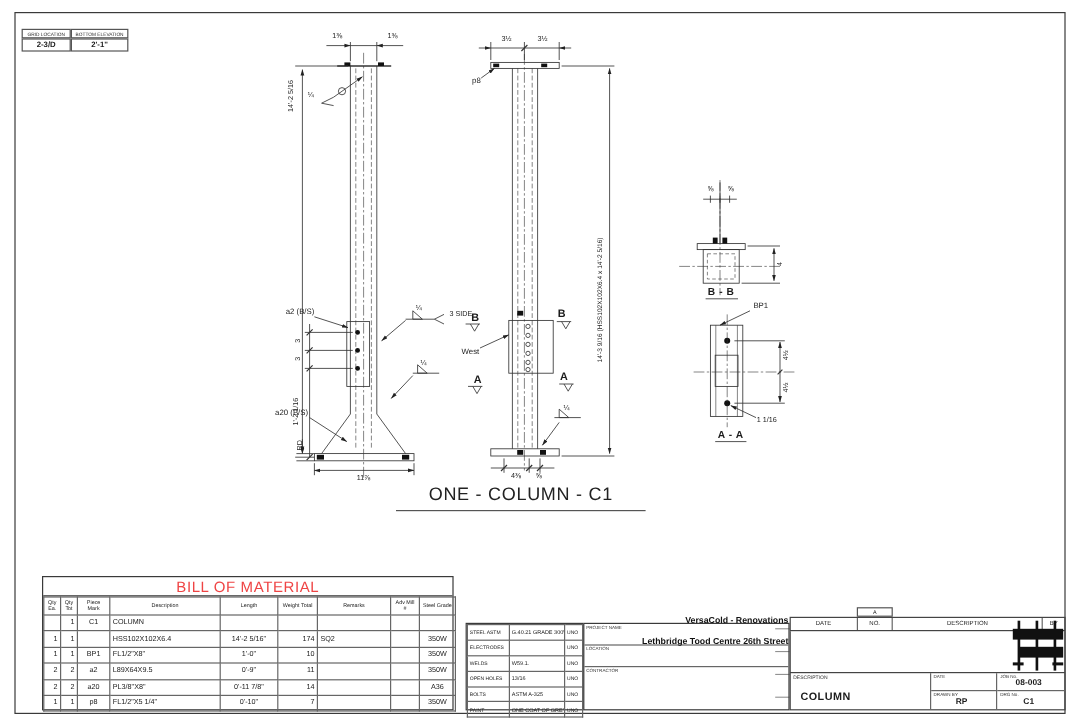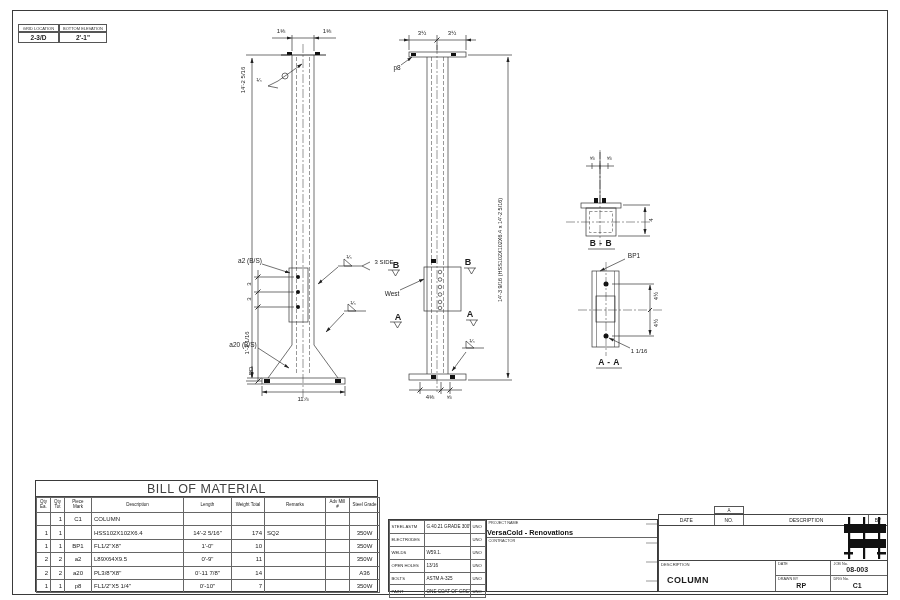--- a/index.html
+++ b/index.html
@@ -24,21 +24,21 @@
   .gridtab{left:18px;top:24px;width:89px;}
   .gridtab .row{display:flex;}
   .gridtab .cell{box-sizing:border-box;border:0.6px solid #555;}
   .gridtab .h{font-size:4px;color:#333;height:8px;display:flex;align-items:center;justify-content:center;}
   .gridtab .v{font-size:6.5px;font-weight:bold;height:11px;display:flex;align-items:center;justify-content:center;}
   .gw1{width:41px}.gw2{width:48px}
 
   
   .bom{left:35px;top:480px;width:343px;height:112px;border:1.1px solid #3a3a3a;background:#fff;}
   .bom-title{height:15px;border-bottom:0.8px solid #444;display:flex;align-items:center;justify-content:center;
-             font-size:12.5px;letter-spacing:.5px;color:#404040;}
+             font-size:12.5px;letter-spacing:.5px;color:#ef4444;}
   table.bomt{border-collapse:collapse;table-layout:fixed;width:343px;}
   table.bomt td,table.bomt th{border:0.6px solid #666;font-weight:normal;overflow:hidden;padding:0 2px;box-sizing:border-box;}
   table.bomt th{font-size:4.5px;height:15px;line-height:1.1;text-align:center;color:#222;}
   table.bomt td{font-size:6px;height:13.4px;white-space:nowrap;}
   .ar{text-align:right}.ac{text-align:center}.al{text-align:left}
 
   
   .note{left:388px;top:489px;width:272px;height:25px;border:0.9px solid #444;font-size:7.4px;font-weight:600;
         line-height:11px;padding:1px 3px;box-sizing:border-box;white-space:nowrap;}
 
@@ -46,21 +46,21 @@
   .spec{left:388px;top:519px;width:98px;height:73px;border:1px solid #3a3a3a;}
   table.spect{border-collapse:collapse;table-layout:fixed;width:96px;}
   table.spect td{border:0.5px solid #666;height:11.9px;font-size:4.2px;padding:0 1.5px;white-space:nowrap;overflow:hidden;color:#222;}
   .spec-val{font-size:4.6px !important;}
 
   
   .proj{left:486px;top:519px;width:172px;height:73px;border:1px solid #3a3a3a;}
   .proj .prow{position:relative;box-sizing:border-box;border-bottom:0.6px solid #666;height:18.2px;}
   .proj .prow:last-child{border-bottom:none;}
   .proj .plab{position:absolute;left:1.5px;top:1px;font-size:3.8px;color:#333;}
-  .proj .pval{position:absolute;left:0;right:0;bottom:0;text-align:left;font-size:7.3px;font-weight:600;color:#111;white-space:nowrap;}
+  .proj .pval{position:absolute;left:0;right:0;bottom:16px;text-align:right;font-size:7.3px;font-weight:600;color:#111;white-space:nowrap;}
 
   
   .acell{left:714px;top:506px;width:30px;height:8px;border:0.7px solid #555;display:flex;align-items:center;justify-content:center;font-size:4.5px;}
   .revhead{left:658px;top:514px;width:230px;height:12px;border:0.9px solid #444;display:flex;}
   .revhead div{box-sizing:border-box;border-right:0.6px solid #666;display:flex;align-items:center;justify-content:center;font-size:5px;color:#222;}
   .revhead div:last-child{border-right:none;}
   .rw1{width:56px}.rw2{width:30px}.rw3{width:126px}.rw4{width:18px}
   .revarea{left:658px;top:526px;width:230px;height:34px;border-left:0.9px solid #444;border-right:0.9px solid #444;}
   .tbbot{left:658px;top:560px;width:230px;height:32px;border:0.9px solid #444;display:flex;}
   .desccell{position:relative;width:118px;border-right:0.6px solid #666;box-sizing:border-box;}
@@ -237,20 +237,21 @@
   <span class="t" style="left:609px;top:158px">⅝</span>
   <span class="tr" style="left:651px;top:220px">4</span>
   <span class="t viewname" style="left:601px;top:243px">B - B</span>
 
   <span class="t lbl7" style="left:634px;top:256px">BP1</span>
   <span class="tr" style="left:656px;top:296px">4½</span>
   <span class="tr" style="left:656px;top:323px">4½</span>
   <span class="t" style="left:639px;top:351px">1 1/16</span>
   <span class="t viewname" style="left:609px;top:362px">A - A</span>
 
+  <div class="main-title">ONE - COLUMN - C1</div>
 
   <div class="abs gridtab">
     <div class="row">
       <div class="cell h gw1">GRID LOCATION</div>
       <div class="cell h gw2">BOTTOM ELEVATION</div>
     </div>
     <div class="row">
       <div class="cell v gw1">2-3/D</div>
       <div class="cell v gw2">2'-1"</div>
     </div>
@@ -394,20 +395,24 @@
     </tbody>
       </table>
   </div>
 
   <div class="abs proj">
     <div class="prow">
       <span class="plab">PROJECT NAME</span>
       <span class="pval">VersaCold - Renovations</span>
     </div>
     <div class="prow">
+      <span class="plab">LOCATION</span>
+      <span class="pval">Lethbridge Tood Centre 26th Street</span>
+    </div>
+    <div class="prow">
       <span class="plab">CONTRACTOR</span>
       <span class="pval"></span>
     </div>
   </div>
 
   <div class="abs acell">A</div>
   <div class="abs revhead">
     <div class="rw1">DATE</div>
     <div class="rw2">NO.</div>
     <div class="rw3">DESCRIPTION</div>

